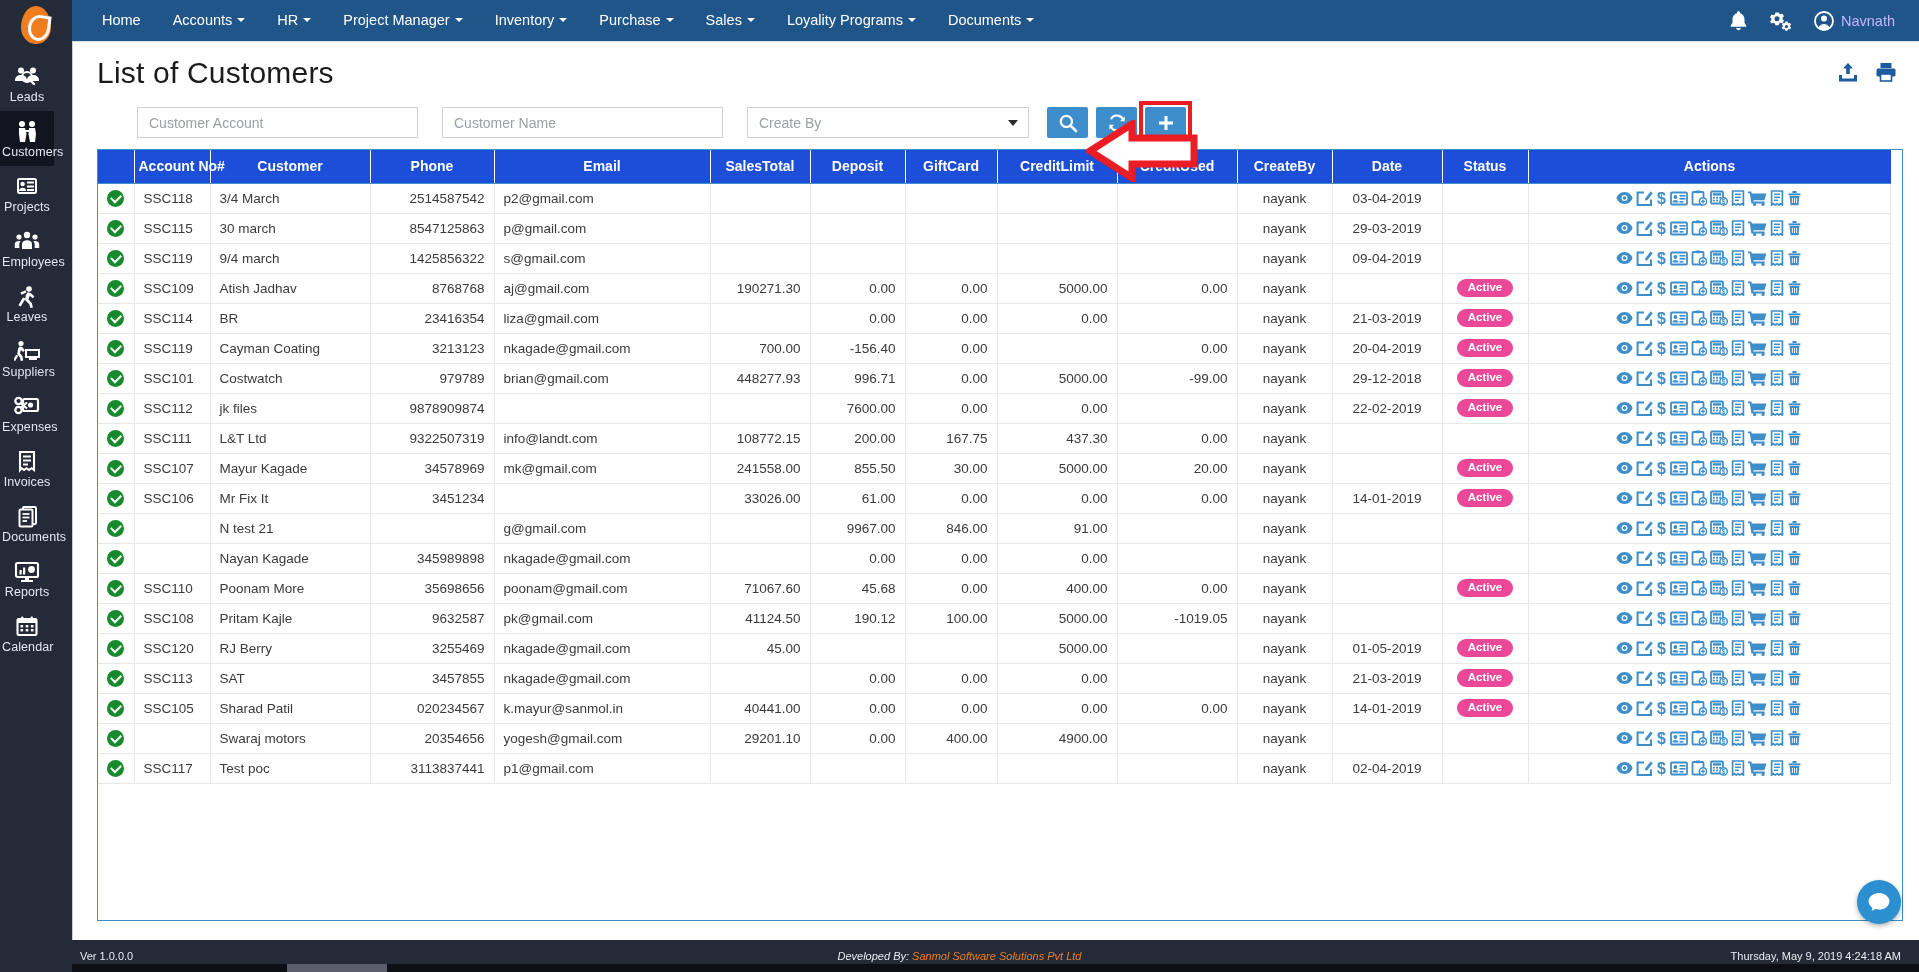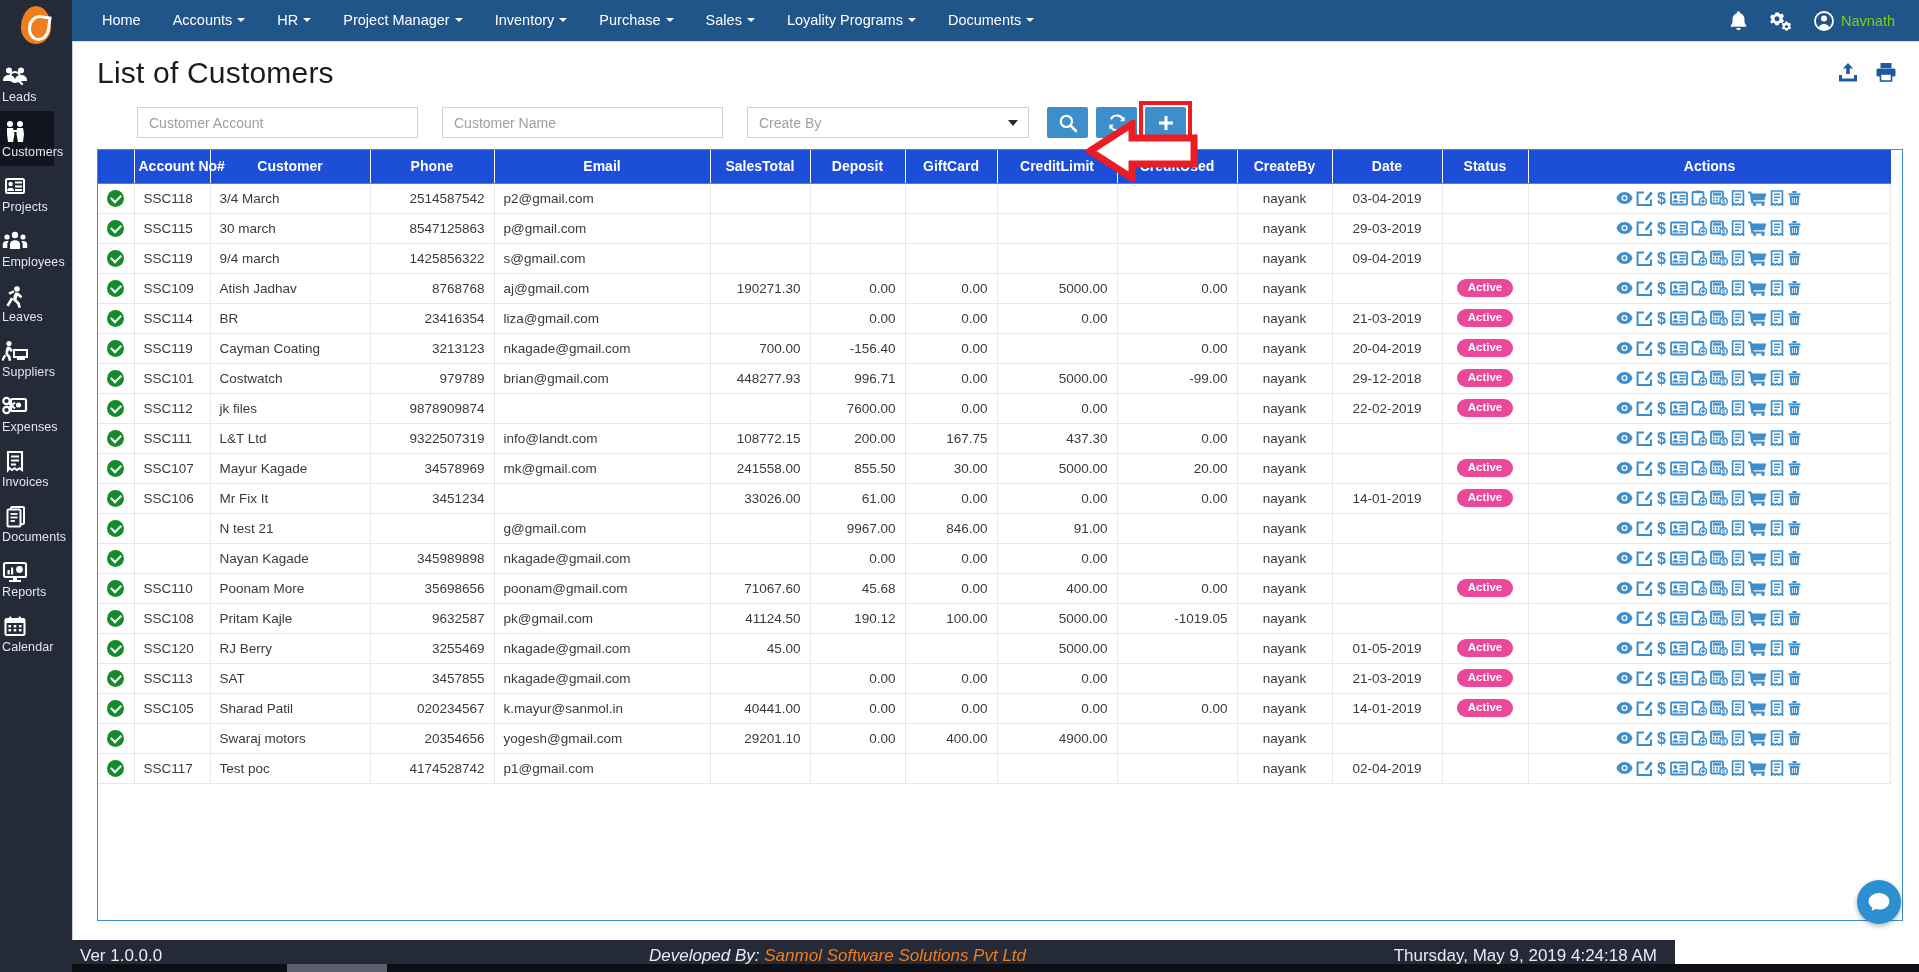--- a/index.html
+++ b/index.html
@@ -39,20 +39,21 @@
     left: 7px; top: 9px;
     width: 16px; height: 20px;
     border: 3px solid #ffffff;
     border-radius: 50% 0 50% 50%;
     transform: rotate(8deg);
   }
   .side-items { padding-top: 6px; }
   .side-item {
     width: 54px;
     padding: 6px 2px 7px 2px;
+    text-align: center;
     color: #d6dce8;
     cursor: pointer;
     user-select: none;
   }
   .side-item.active { background: #11151f; }
   .side-item .si-ico {
     display: block;
     height: 27px;
     line-height: 27px;
     margin-bottom: 1px;
@@ -93,21 +94,21 @@
     position: relative; top: -1px;
   }
   .nav-right {
     margin-left: auto;
     display: flex; align-items: center;
     padding-right: 24px;
     gap: 22px;
   }
   .nav-icon { color: #fff; cursor: pointer; line-height: 0; }
   .nav-user {
-    color: #84cc16; font-size: 14.5px;
+    color: #c4b5fd; font-size: 14.5px;
     display: flex; align-items: center; gap: 7px;
     cursor: pointer;
   }
 
   
   .content {
     position: absolute; left: 72px; top: 41px;
     width: 1847px; height: 899px;
     background: #ffffff;
     border-left: 1px solid #c9ced6;
@@ -269,24 +270,24 @@
     align-items: center;
     justify-content: center;
     gap: 3px;
     color: #3e8ecc;
   }
   .acts span { cursor: pointer; line-height: 0; }
 
   
   .footer {
     position: absolute; left: 0; bottom: 0;
-    width: 1675px; height: 32px;
+    width: 1919px; height: 32px;
     background: #242a38;
     color: #e8ebf1;
-    font-size: 17px;
+    font-size: 11px;
     display: flex; align-items: center;
   }
   .footer .f-left { position: absolute; left: 80px; }
   .footer .f-mid { width: 100%; text-align: center; font-style: italic; }
   .footer .f-mid a { color: #f07d1e; text-decoration: none; }
   .footer .f-right { position: absolute; right: 18px; }
 
   .chat-bubble {
     position: absolute;
     right: 18px; bottom: 48px;
@@ -2192,21 +2193,21 @@
                         <line x1="9.6" y1="8" x2="9.6" y2="13"></line>
                       </g>
                     </svg></span>
                 </div>
               </td>
             </tr>
             <tr>
               <td class="c-check"><span class="okmark"></span></td>
               <td class="c-acct">SSC117</td>
               <td class="c-cust">Test poc</td>
-              <td class="num">4174528742</td>
+              <td class="num">3113837441</td>
               <td class="c-cust">p1@gmail.com</td>
               <td class="num"></td>
               <td class="num"></td>
               <td class="num"></td>
               <td class="num"></td>
               <td class="num"></td>
               <td class="ctr">nayank</td>
               <td class="ctr">02-04-2019</td>
               <td class="ctr"></td>
               <td>

